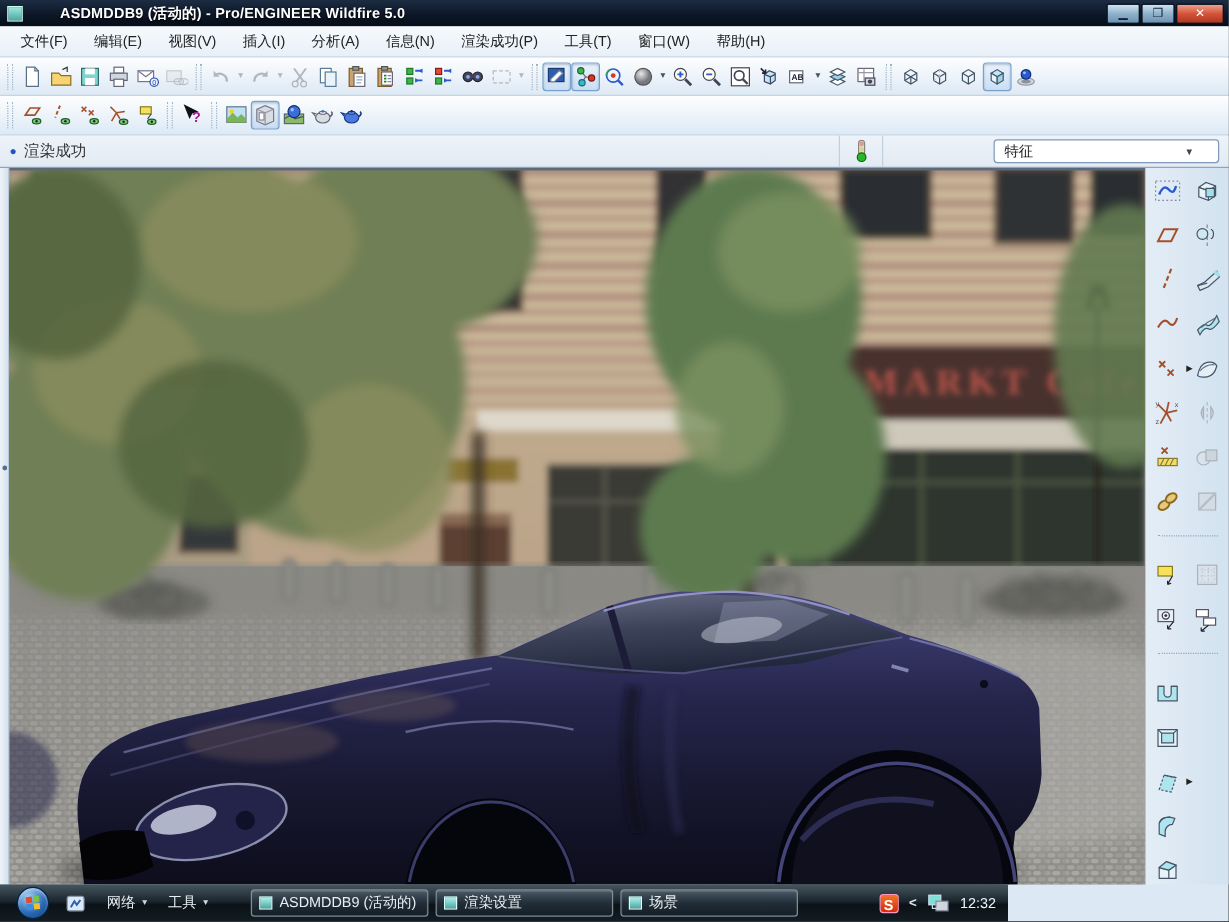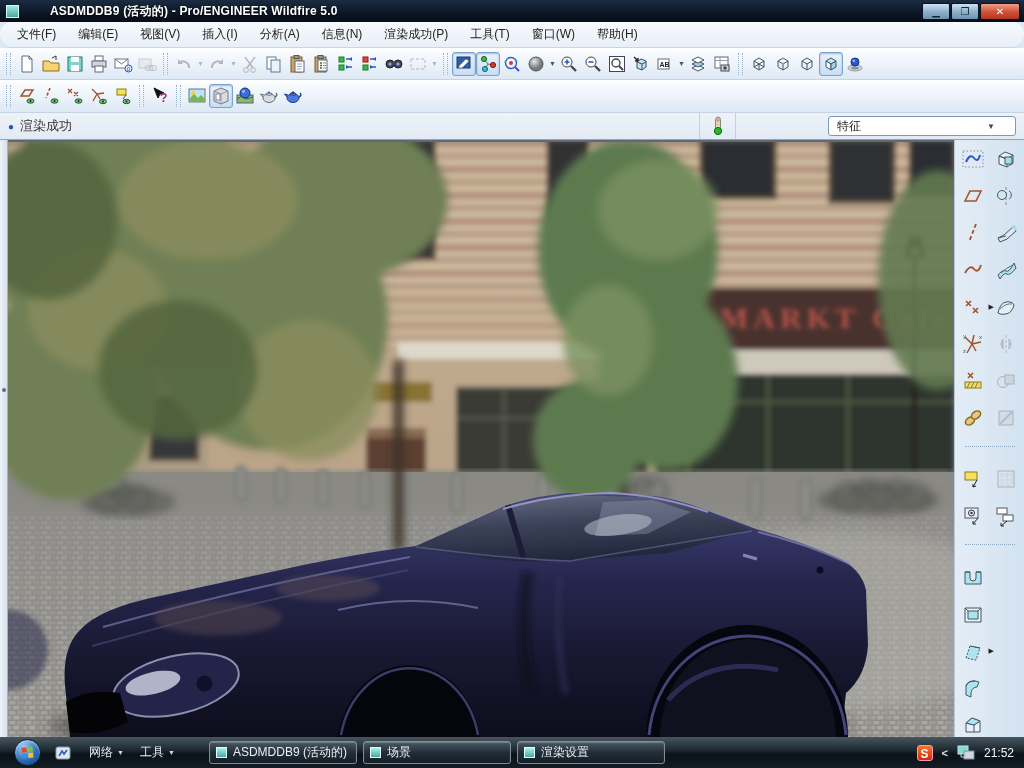--- a/index.html
+++ b/index.html
@@ -15,21 +15,21 @@
   .title-text { font-size:12px; font-weight:bold; letter-spacing:.2px;
     text-shadow:0 1px 2px #000; }
   .win-btns { margin-left:auto; display:flex; gap:1px; }
   .win-btn { width:28px; height:17px; border:1px solid #0a1420; border-radius:2px;
     background:linear-gradient(#cfe2f2,#8fb2cc 50%,#6d93b2); color:#123;
     font-size:10px; line-height:15px; text-align:center; font-weight:bold; }
   .win-btn.close { background:linear-gradient(#f0a08a,#d2543a 50%,#b03620); color:#fff; width:40px; }
 
   
   .menubar { height:26px; background:linear-gradient(#f6fafd,#e8eff7);
-    display:flex; align-items:center; padding-left:6px; border-bottom:1px solid #c8d6e4;border-radius:12px; }
+    display:flex; align-items:center; padding-left:6px; border-bottom:1px solid #c8d6e4; }
   .menu-item { font-size:12px; color:#222; padding:4px 11px; cursor:default; }
 
   
   .toolbar { display:flex; align-items:center; background:linear-gradient(#fdfeff,#dde9f5);
     border-bottom:1px solid #c4d4e4; }
   .tb-row1 { height:32px; padding-left:2px; }
   .tb-row2 { height:33px; padding-left:2px; }
   .grip { width:5px; height:22px; margin:0 4px; border-left:1px dotted #9ab2ca;
     border-right:1px dotted #9ab2ca; }
   .t-btn { width:24px; height:24px; display:flex; align-items:center; justify-content:center;
@@ -69,21 +69,21 @@
   .rightbar { width:70px; background:linear-gradient(90deg,#e4edf6,#d2e2f0);
     border-left:1px solid #b4c6d8; padding-top:6px; }
   .rb-grid { display:grid; grid-template-columns:33px 33px; justify-content:center; row-gap:11px; }
   .rb-btn { width:26px; height:26px; margin:0 auto; display:flex; align-items:center;
     justify-content:center; position:relative; }
   .rb-btn.disabled { opacity:.35; filter:grayscale(1); }
   .rb-sep { height:5px; margin:4px 8px; border-top:1px dotted #8fa8c2; grid-column:1 / 3; }
   .flyout { position:absolute; right:-8px; top:9px; font-size:7px; color:#222; }
 
   
-  .taskbar { position:absolute; left:0; top:737px; width:1024px; height:31px;
+  .taskbar { position:absolute; left:0; top:737px; width:840px; height:31px;
     background:linear-gradient(#46565f,#1b262d 45%,#0b1217 55%,#131d24);
     display:flex; align-items:center; color:#e8eef2; }
   .orb { width:27px; height:27px; border-radius:50%; margin:0 14px 0 14px;
     background:radial-gradient(circle at 35% 30%,#9fd0f5,#2a6ab8 55%,#0c3a78);
     border:1px solid #06233f; box-shadow:inset 0 2px 3px rgba(255,255,255,.5);
     display:flex; align-items:center; justify-content:center; }
   .flag { width:12px; height:12px; display:grid; grid-template-columns:5px 5px;
     grid-template-rows:5px 5px; gap:1px; transform:rotate(-6deg); }
   .flag i:nth-child(1){background:#e24a2a;} .flag i:nth-child(2){background:#7ec342;}
   .flag i:nth-child(3){background:#3a8ee0;} .flag i:nth-child(4){background:#f2c02a;}
@@ -883,31 +883,31 @@
     <div class="tb-menu">
       <span>工具</span>
       <span class="dn">▼</span>
     </div>
     <div class="task-btn" style="margin-left:26px;">
       <div class="task-ico"></div>
       <div class="task-label">ASDMDDB9 (活动的) -...</div>
     </div>
     <div class="task-btn">
       <div class="task-ico"></div>
-      <div class="task-label">场景</div>
+      <div class="task-label">渲染设置</div>
     </div>
     <div class="task-btn">
       <div class="task-ico"></div>
-      <div class="task-label">渲染设置</div>
+      <div class="task-label">场景</div>
     </div>
     <div class="tray">
       <div class="s-ico">S</div>
       <div class="tray-chev">&lt;</div>
       <svg width="18" height="16">
           <rect x="1" y="1" width="10" height="8" fill="#7ee0d4" stroke="#cde"></rect>
           <rect x="7" y="6" width="10" height="8" fill="#cfd6dd" stroke="#889"></rect>
           <path d="M4 9v3h4" stroke="#cde" fill="none"></path>
         </svg>
-      <div class="clock">21:52</div>
+      <div class="clock">12:32</div>
     </div>
   </div>
 
 </div>
 
 </body></html>

